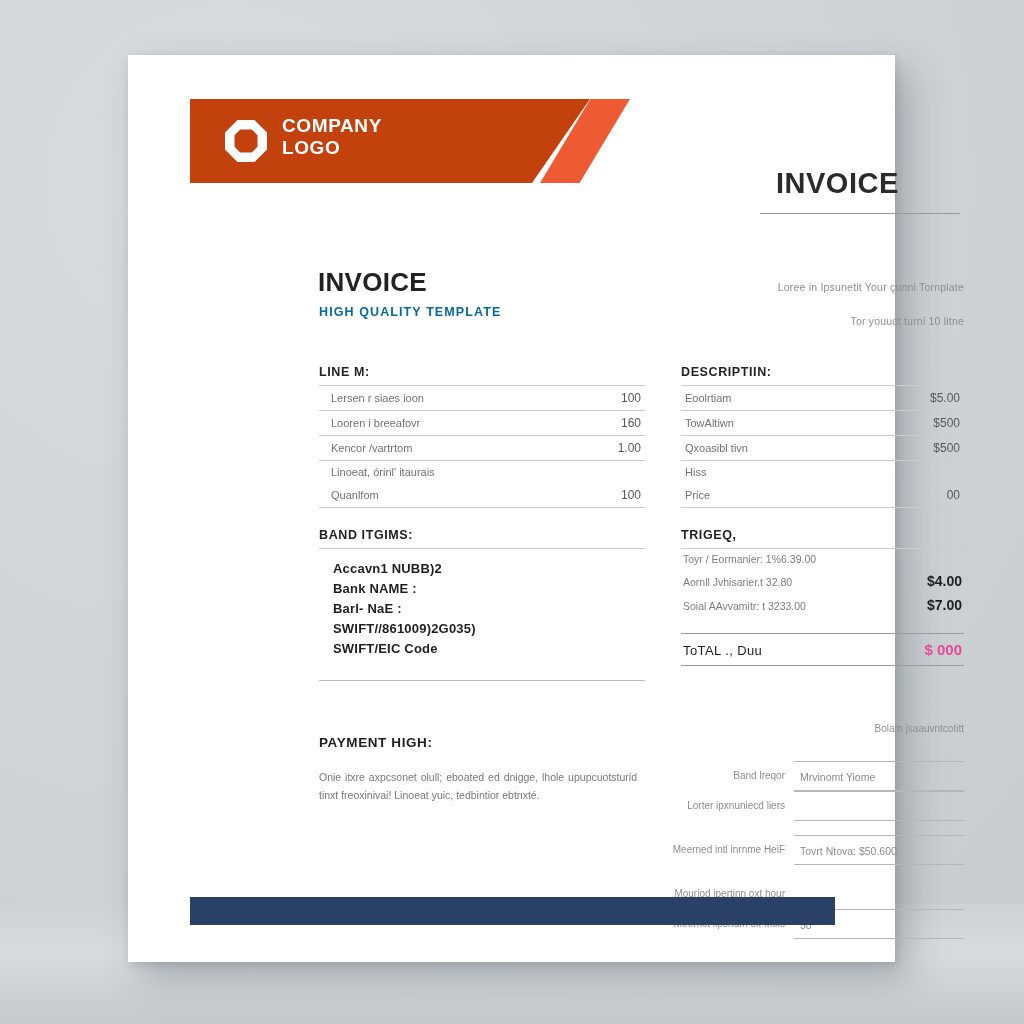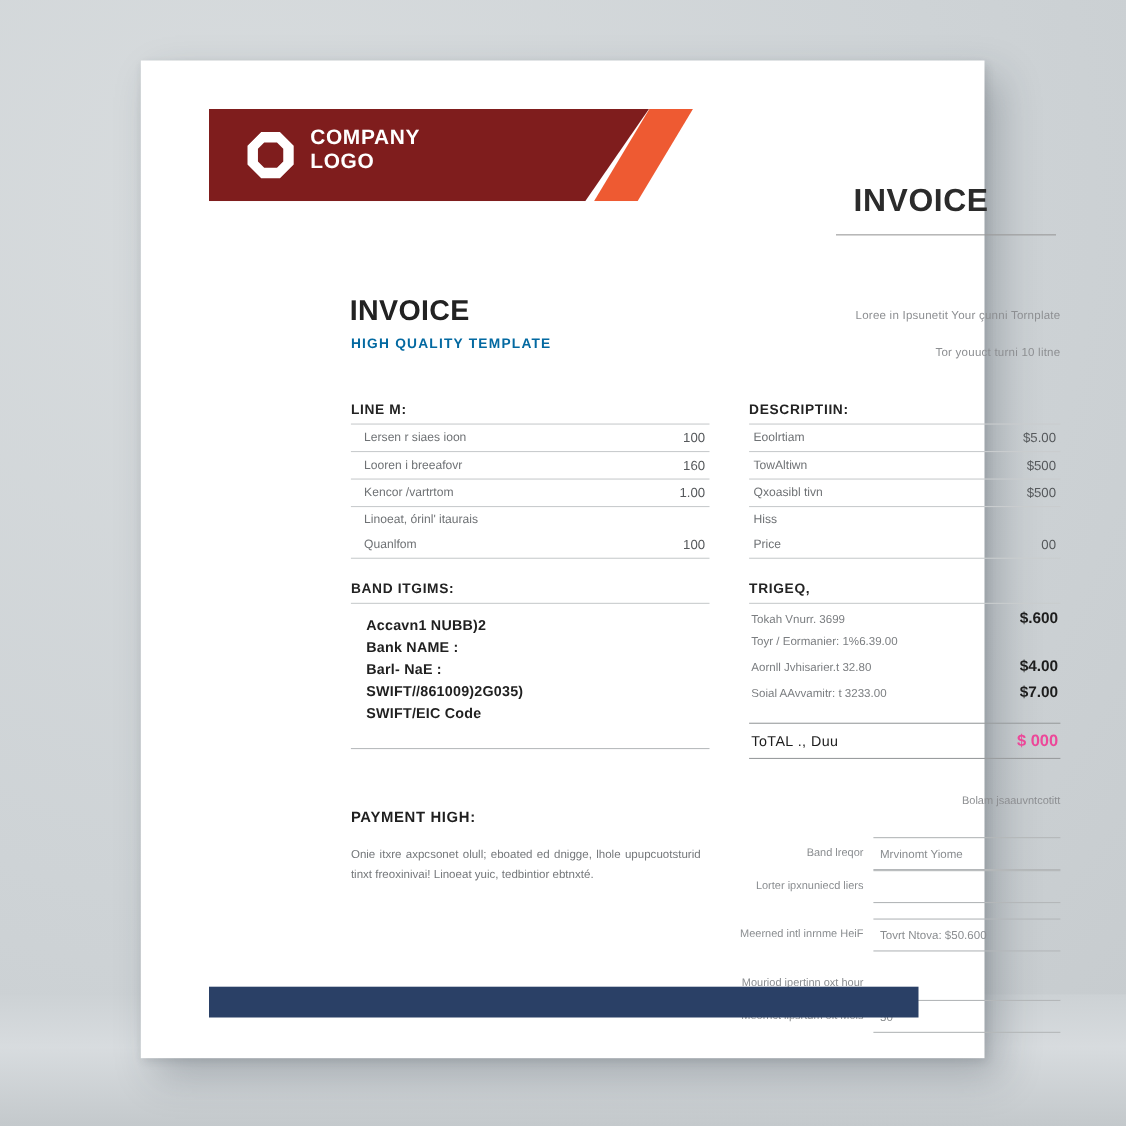--- a/index.html
+++ b/index.html
@@ -24,21 +24,21 @@
   #page{
     position:absolute;left:128px;top:55px;width:767px;height:907px;
     background:#ffffff;
     box-shadow:14px 16px 34px rgba(40,50,60,.26), 2px 3px 8px rgba(40,50,60,.14);
   }
 
   
   .band-wrap{position:absolute;left:62px;top:44px;width:645px;height:84px;}
   .navy-block{
     position:absolute;left:0;top:0;width:400px;height:84px;
-    background:#7f1d1d;
+    background:#c2410c;
     clip-path:polygon(0 0, 100% 0, 85.5% 100%, 0 100%);
   }
   .orange-stripe{
     position:absolute;left:350px;top:0;width:90px;height:84px;
     background:#ee5a32;
     clip-path:polygon(56% 0, 100% 0, 44% 100%, 0 100%);
   }
   .logo-mark{
     position:absolute;left:34px;top:20px;width:44px;height:44px;
   }
@@ -241,24 +241,20 @@
       <div class="line">SWIFT//861009)2G035)</div>
       <div class="line">SWIFT/EIC Code</div>
       <div class="bank-rule"></div>
     </div>
   </div>
 
   <div class="col-right" style="top:473px;">
     <div class="sec-head">TRIGEQ,</div>
     <div class="tot">
       <div class="row">
-        <span>Tokah Vnurr. 3699</span>
-        <span class="amt">$.600</span>
-      </div>
-      <div class="row">
         <span>Toyr / Eormanier: 1%6.39.00</span>
         <span class="amt"></span>
       </div>
       <div class="row">
         <span>Aornll Jvhisarier.t 32.80</span>
         <span class="amt">$4.00</span>
       </div>
       <div class="row">
         <span>Soial AAvvamitr: t 3233.00</span>
         <span class="amt">$7.00</span>

